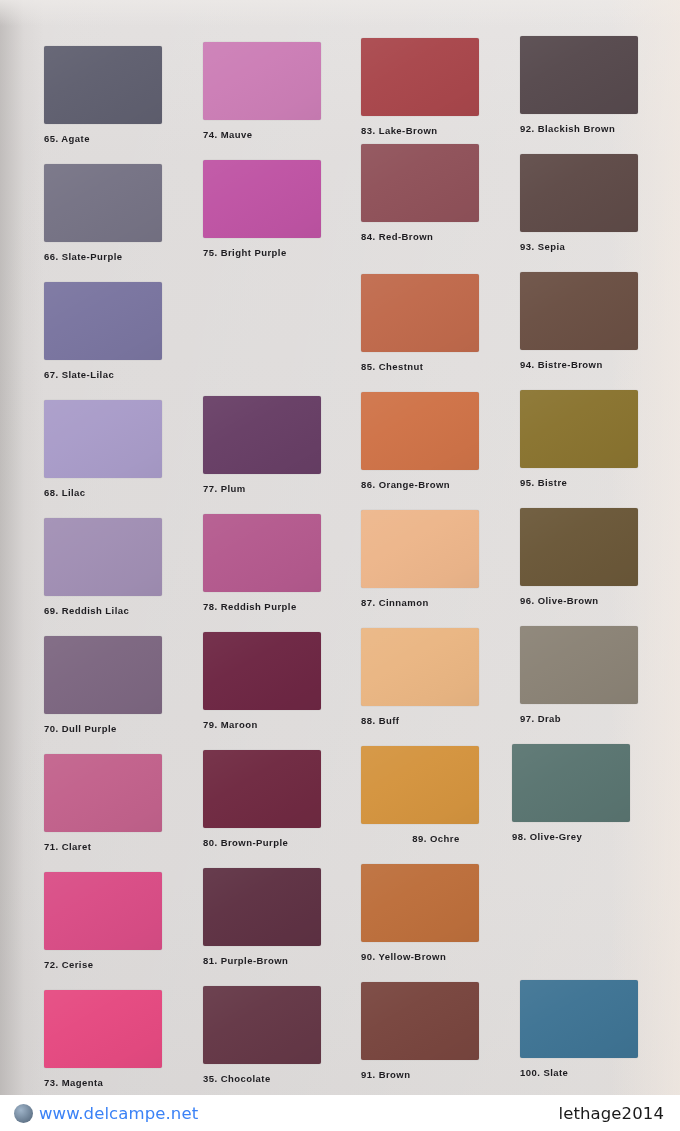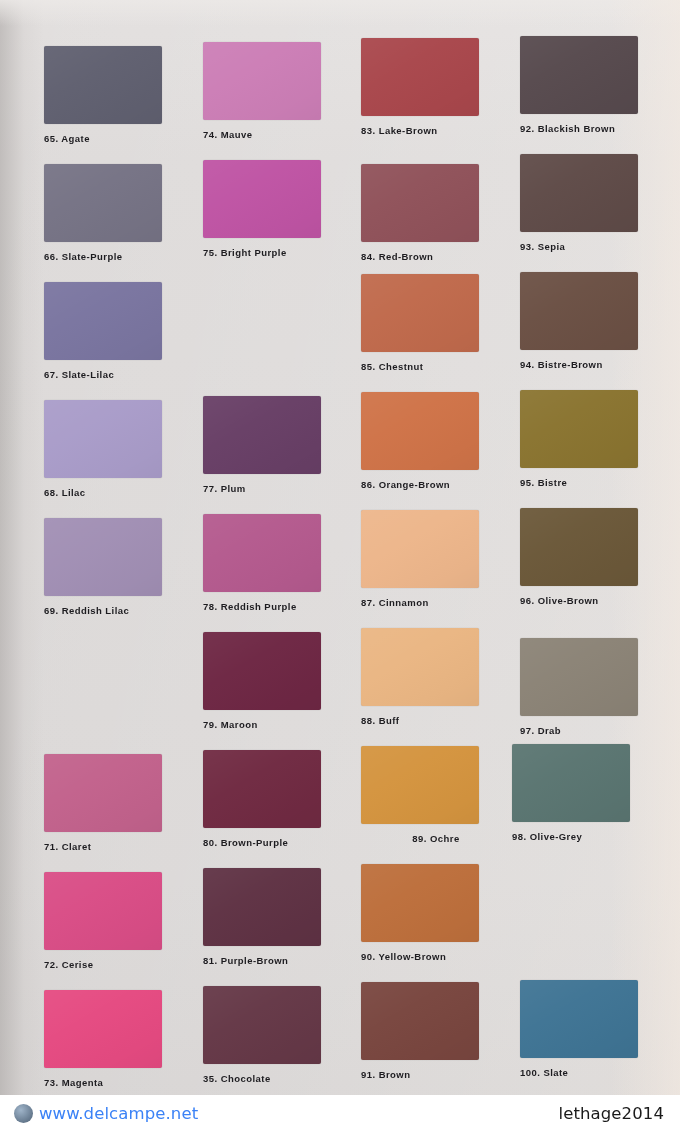--- a/index.html
+++ b/index.html
@@ -168,20 +168,26 @@
           <div class="chip-sheen"></div>
         </div>
         <div class="caption">68. Lilac</div>
       </div>
       <div class="cell" style="left: 44px; top: 518px;">
         <div class="chip" title="69. Reddish Lilac" style="background: rgb(161, 143, 180);">
           <div class="chip-sheen"></div>
         </div>
         <div class="caption">69. Reddish Lilac</div>
       </div>
+      <div class="cell" style="left: 44px; top: 636px;">
+        <div class="chip" title="70. Dull Purple" style="background: rgb(125, 103, 129);">
+          <div class="chip-sheen"></div>
+        </div>
+        <div class="caption">70. Dull Purple</div>
+      </div>
       <div class="cell" style="left: 44px; top: 754px;">
         <div class="chip" title="71. Claret" style="background: rgb(194, 98, 140);">
           <div class="chip-sheen"></div>
         </div>
         <div class="caption">71. Claret</div>
       </div>
       <div class="cell" style="left: 44px; top: 872px;">
         <div class="chip" title="72. Cerise" style="background: rgb(217, 77, 134);">
           <div class="chip-sheen"></div>
         </div>
@@ -240,21 +246,21 @@
           <div class="chip-sheen"></div>
         </div>
         <div class="caption">35. Chocolate</div>
       </div>
       <div class="cell" style="left: 361px; top: 38px;">
         <div class="chip" title="83. Lake-Brown" style="background: rgb(169, 71, 76);">
           <div class="chip-sheen"></div>
         </div>
         <div class="caption">83. Lake-Brown</div>
       </div>
-      <div class="cell" style="left: 361px; top: 164px;">
+      <div class="cell" style="left: 361px; top: 144px;">
         <div class="chip" title="84. Red-Brown" style="background: rgb(144, 82, 90);">
           <div class="chip-sheen"></div>
         </div>
         <div class="caption">84. Red-Brown</div>
       </div>
       <div class="cell" style="left: 361px; top: 274px;">
         <div class="chip" title="85. Chestnut" style="background: rgb(192, 106, 76);">
           <div class="chip-sheen"></div>
         </div>
         <div class="caption">85. Chestnut</div>
@@ -318,21 +324,21 @@
           <div class="chip-sheen"></div>
         </div>
         <div class="caption">95. Bistre</div>
       </div>
       <div class="cell" style="left: 520px; top: 508px;">
         <div class="chip" title="96. Olive-Brown" style="background: rgb(107, 88, 57);">
           <div class="chip-sheen"></div>
         </div>
         <div class="caption">96. Olive-Brown</div>
       </div>
-      <div class="cell" style="left: 520px; top: 626px; margin-top: 12px;">
+      <div class="cell" style="left: 520px; top: 626px;">
         <div class="chip" title="97. Drab" style="background: rgb(139, 131, 118);">
           <div class="chip-sheen"></div>
         </div>
         <div class="caption">97. Drab</div>
       </div>
       <div class="cell" style="left: 512px; top: 744px;">
         <div class="chip" title="98. Olive-Grey" style="background: rgb(90, 117, 113);">
           <div class="chip-sheen"></div>
         </div>
         <div class="caption">98. Olive-Grey</div>

